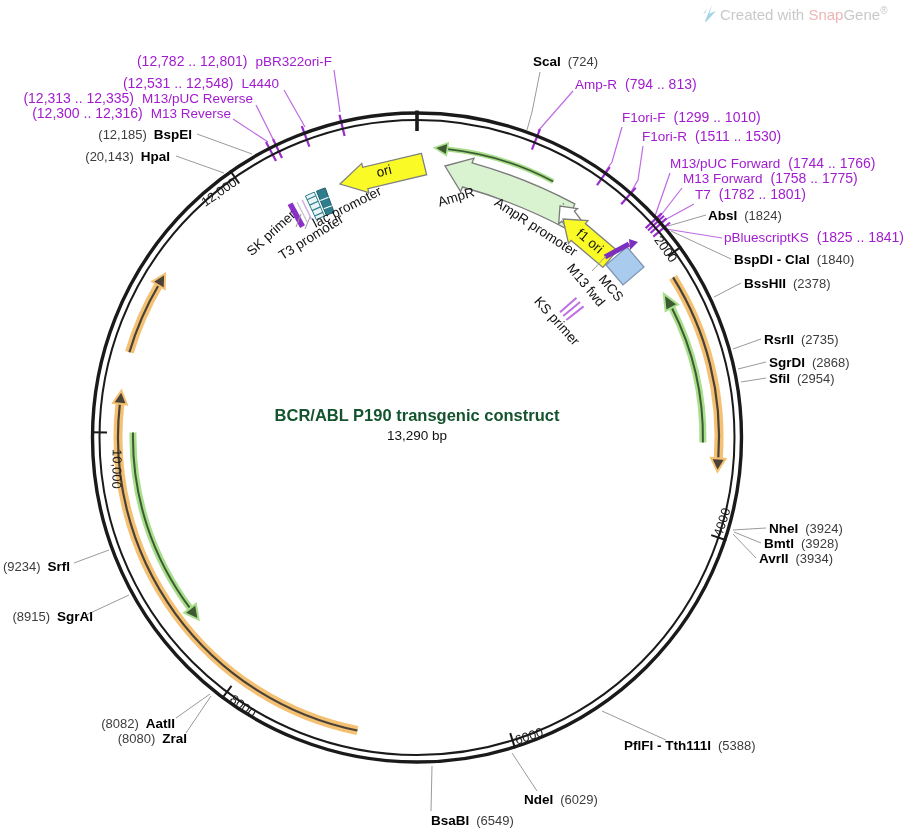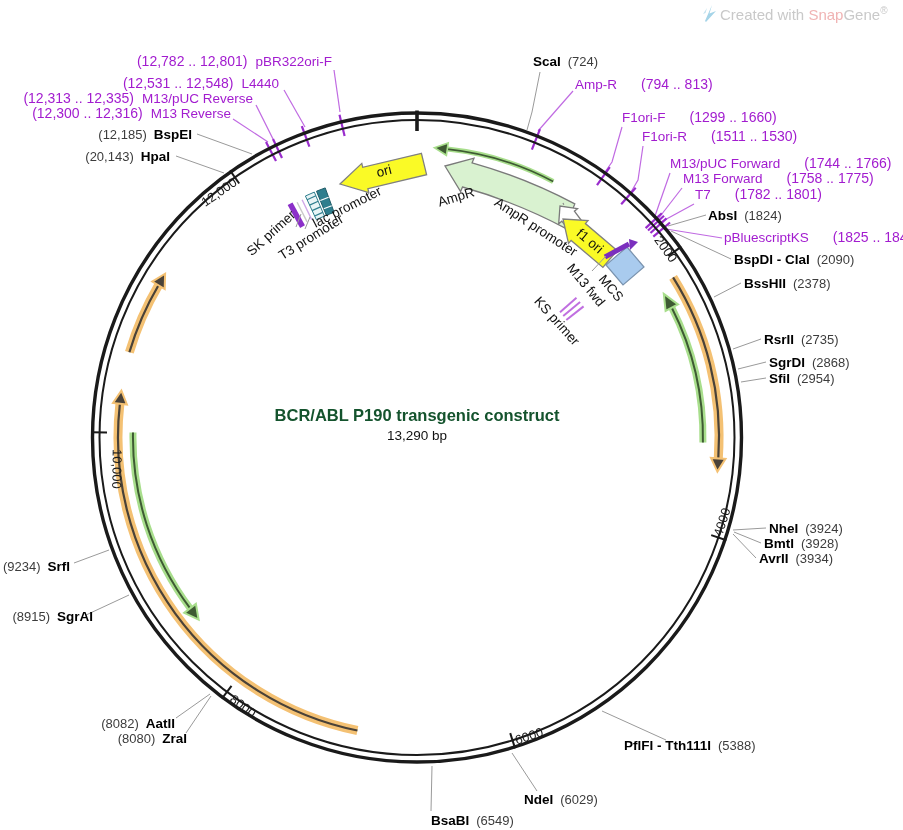--- a/index.html
+++ b/index.html
@@ -8,21 +8,21 @@
   #map-svg{position:absolute;left:0;top:0;}
   .lbl{position:absolute;white-space:nowrap;font-size:13.5px;line-height:15px;color:#000;}
   .site .name{font-weight:bold;color:#000;}
   .site .pos{color:#3c3c3c;font-size:13px;}
   .site.name-first .pos{margin-left:7px;}
   .site.pos-first .pos{margin-right:7px;}
   .ralign{text-align:right;}
   .primer{color:#a21ccf;font-size:13.5px;}
   .primer .range{font-size:14px;}
   .primer.range-first .name{margin-left:8px;}
-  .primer.name-first .range{margin-left:24px;}
+  .primer.name-first .range{margin-left:8px;}
   .rot{transform:translate(-50%,-50%) rotate(var(--r,0deg));}
   .tick-lbl{font-size:13px;color:#1a1a1a;}
   .feat-lbl{font-size:13.5px;color:#111;}
   .title-box{position:absolute;left:417px;top:424px;transform:translate(-50%,-50%);
              text-align:center;white-space:nowrap;}
   .title-box .t{font-size:16.5px;font-weight:bold;color:#14532d;}
   .title-box .bp{font-size:13.5px;color:#111;margin-top:3px;}
   .watermark{position:absolute;left:720px;top:5px;font-size:15px;color:#c9c9c9;white-space:nowrap;}
   .watermark .snap{color:#f0b4b4;}
   .watermark .reg{font-size:10px;vertical-align:super;}
@@ -191,21 +191,21 @@
 
 <div class="lbl tick-lbl rot" style="left:666px;top:249px;--r:54deg">2000</div>
 <div class="lbl tick-lbl rot" style="left:722px;top:522px;--r:-72deg">4000</div>
 <div class="lbl tick-lbl rot" style="left:529px;top:736px;--r:-18deg">6000</div>
 <div class="lbl tick-lbl rot" style="left:243px;top:706px;--r:37deg">8000</div>
 <div class="lbl tick-lbl rot" style="left:117px;top:469px;--r:91deg">10,000</div>
 <div class="lbl tick-lbl rot" style="left:219px;top:192px;--r:-35deg">12,000</div>
 
 <div class="lbl site name-first" style="left:533px;top:54px"><span class="name">ScaI</span><span class="pos">(724)</span></div>
 <div class="lbl site name-first" style="left:708px;top:208px"><span class="name">AbsI</span><span class="pos">(1824)</span></div>
-<div class="lbl site name-first" style="left:734px;top:252px"><span class="name">BspDI - ClaI</span><span class="pos">(2090)</span></div>
+<div class="lbl site name-first" style="left:734px;top:252px"><span class="name">BspDI - ClaI</span><span class="pos">(1840)</span></div>
 <div class="lbl site name-first" style="left:744px;top:276px"><span class="name">BssHII</span><span class="pos">(2378)</span></div>
 <div class="lbl site name-first" style="left:764px;top:332px"><span class="name">RsrII</span><span class="pos">(2735)</span></div>
 <div class="lbl site name-first" style="left:769px;top:355px"><span class="name">SgrDI</span><span class="pos">(2868)</span></div>
 <div class="lbl site name-first" style="left:769px;top:371px"><span class="name">SfiI</span><span class="pos">(2954)</span></div>
 <div class="lbl site name-first" style="left:769px;top:521px"><span class="name">NheI</span><span class="pos">(3924)</span></div>
 <div class="lbl site name-first" style="left:764px;top:536px"><span class="name">BmtI</span><span class="pos">(3928)</span></div>
 <div class="lbl site name-first" style="left:759px;top:551px"><span class="name">AvrII</span><span class="pos">(3934)</span></div>
 <div class="lbl site name-first" style="left:624px;top:738px"><span class="name">PflFI - Tth111I</span><span class="pos">(5388)</span></div>
 <div class="lbl site name-first" style="left:524px;top:792px"><span class="name">NdeI</span><span class="pos">(6029)</span></div>
 <div class="lbl site name-first" style="left:431px;top:813px"><span class="name">BsaBI</span><span class="pos">(6549)</span></div>
@@ -216,21 +216,21 @@
 <div class="lbl site pos-first ralign" style="right:810px;top:609px"><span class="pos">(8915)</span><span class="name">SgrAI</span></div>
 <div class="lbl site pos-first ralign" style="right:728px;top:716px"><span class="pos">(8082)</span><span class="name">AatII</span></div>
 <div class="lbl site pos-first ralign" style="right:716px;top:731px"><span class="pos">(8080)</span><span class="name">ZraI</span></div>
 
 <div class="lbl primer range-first ralign" style="right:571px;top:54px"><span class="range">(12,782 .. 12,801)</span><span class="name">pBR322ori-F</span></div>
 <div class="lbl primer range-first ralign" style="right:624px;top:76px"><span class="range">(12,531 .. 12,548)</span><span class="name">L4440</span></div>
 <div class="lbl primer range-first ralign" style="right:650px;top:91px"><span class="range">(12,313 .. 12,335)</span><span class="name">M13/pUC Reverse</span></div>
 <div class="lbl primer range-first ralign" style="right:672px;top:106px"><span class="range">(12,300 .. 12,316)</span><span class="name">M13 Reverse</span></div>
 
 <div class="lbl primer name-first" style="left:575px;top:77px"><span class="name">Amp-R</span><span class="range">(794 .. 813)</span></div>
-<div class="lbl primer name-first" style="left:622px;top:110px"><span class="name">F1ori-F</span><span class="range">(1299 .. 1660)</span></div>
+<div class="lbl primer name-first" style="left:622px;top:110px"><span class="name">F1ori-F</span><span class="range">(1299 .. 1010)</span></div>
 <div class="lbl primer name-first" style="left:642px;top:129px"><span class="name">F1ori-R</span><span class="range">(1511 .. 1530)</span></div>
 <div class="lbl primer name-first" style="left:670px;top:156px"><span class="name">M13/pUC Forward</span><span class="range">(1744 .. 1766)</span></div>
 <div class="lbl primer name-first" style="left:683px;top:171px"><span class="name">M13 Forward</span><span class="range">(1758 .. 1775)</span></div>
 <div class="lbl primer name-first" style="left:695px;top:187px"><span class="name">T7</span><span class="range">(1782 .. 1801)</span></div>
 <div class="lbl primer name-first" style="left:724px;top:230px"><span class="name">pBluescriptKS</span><span class="range">(1825 .. 1841)</span></div>
 
 <div class="lbl feat-lbl rot" style="left:384px;top:171px;--r:-14deg">ori</div>
 <div class="lbl feat-lbl rot" style="left:456px;top:197px;--r:-17deg">AmpR</div>
 <div class="lbl feat-lbl rot" style="left:536px;top:227px;--r:33deg">AmpR promoter</div>
 <div class="lbl feat-lbl rot" style="left:590px;top:241px;--r:40deg">f1 ori</div>

